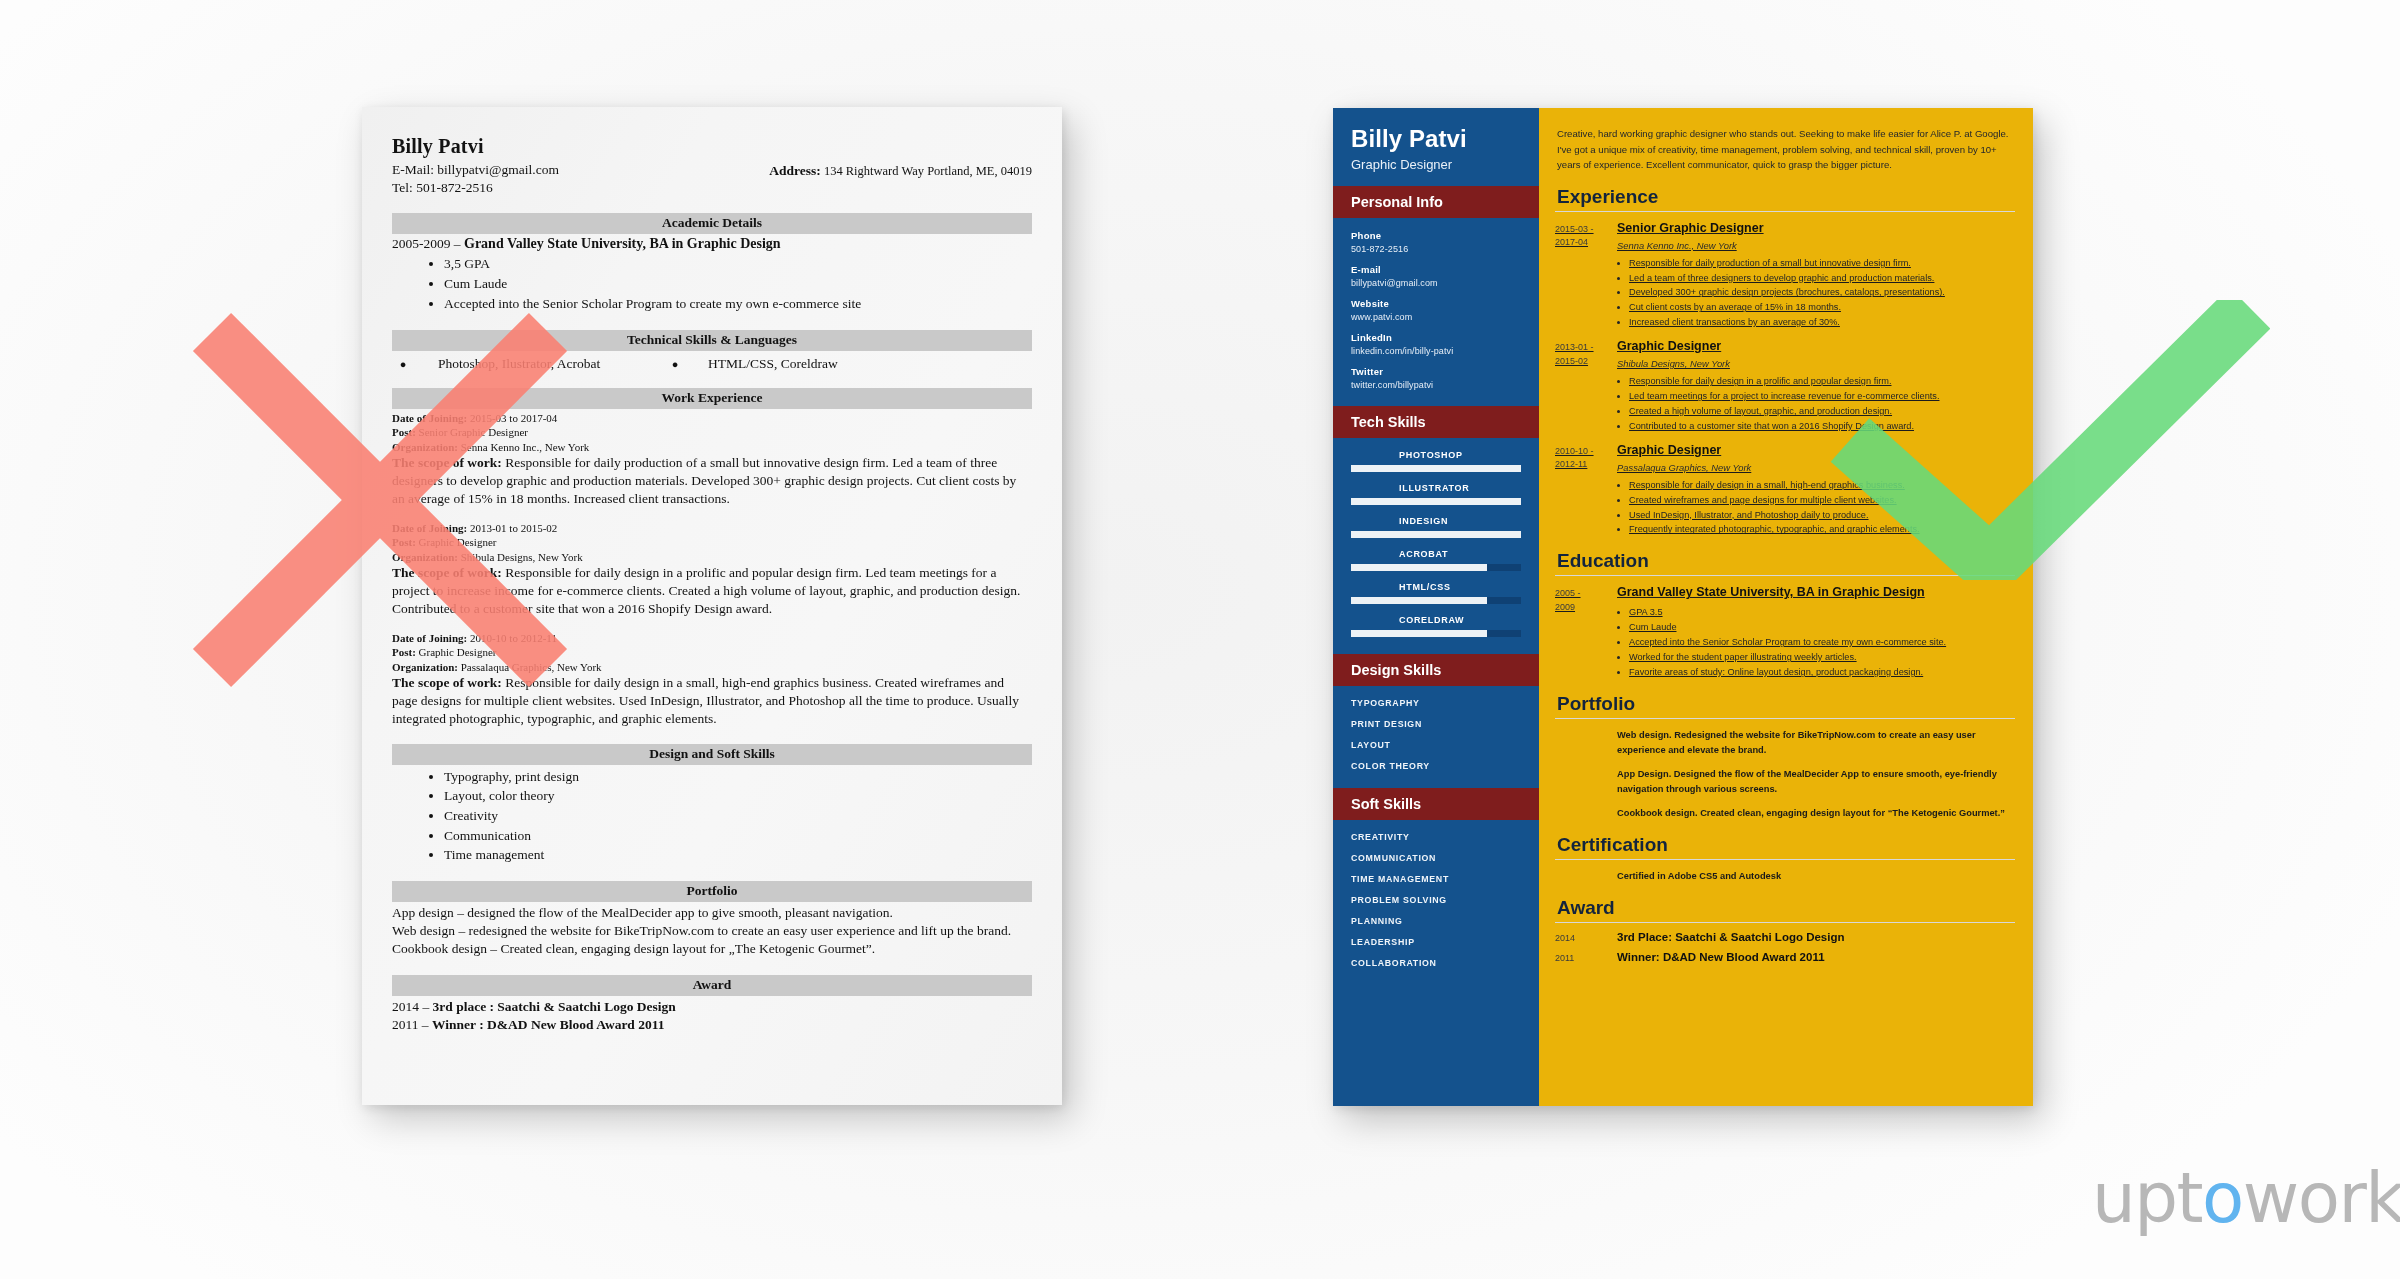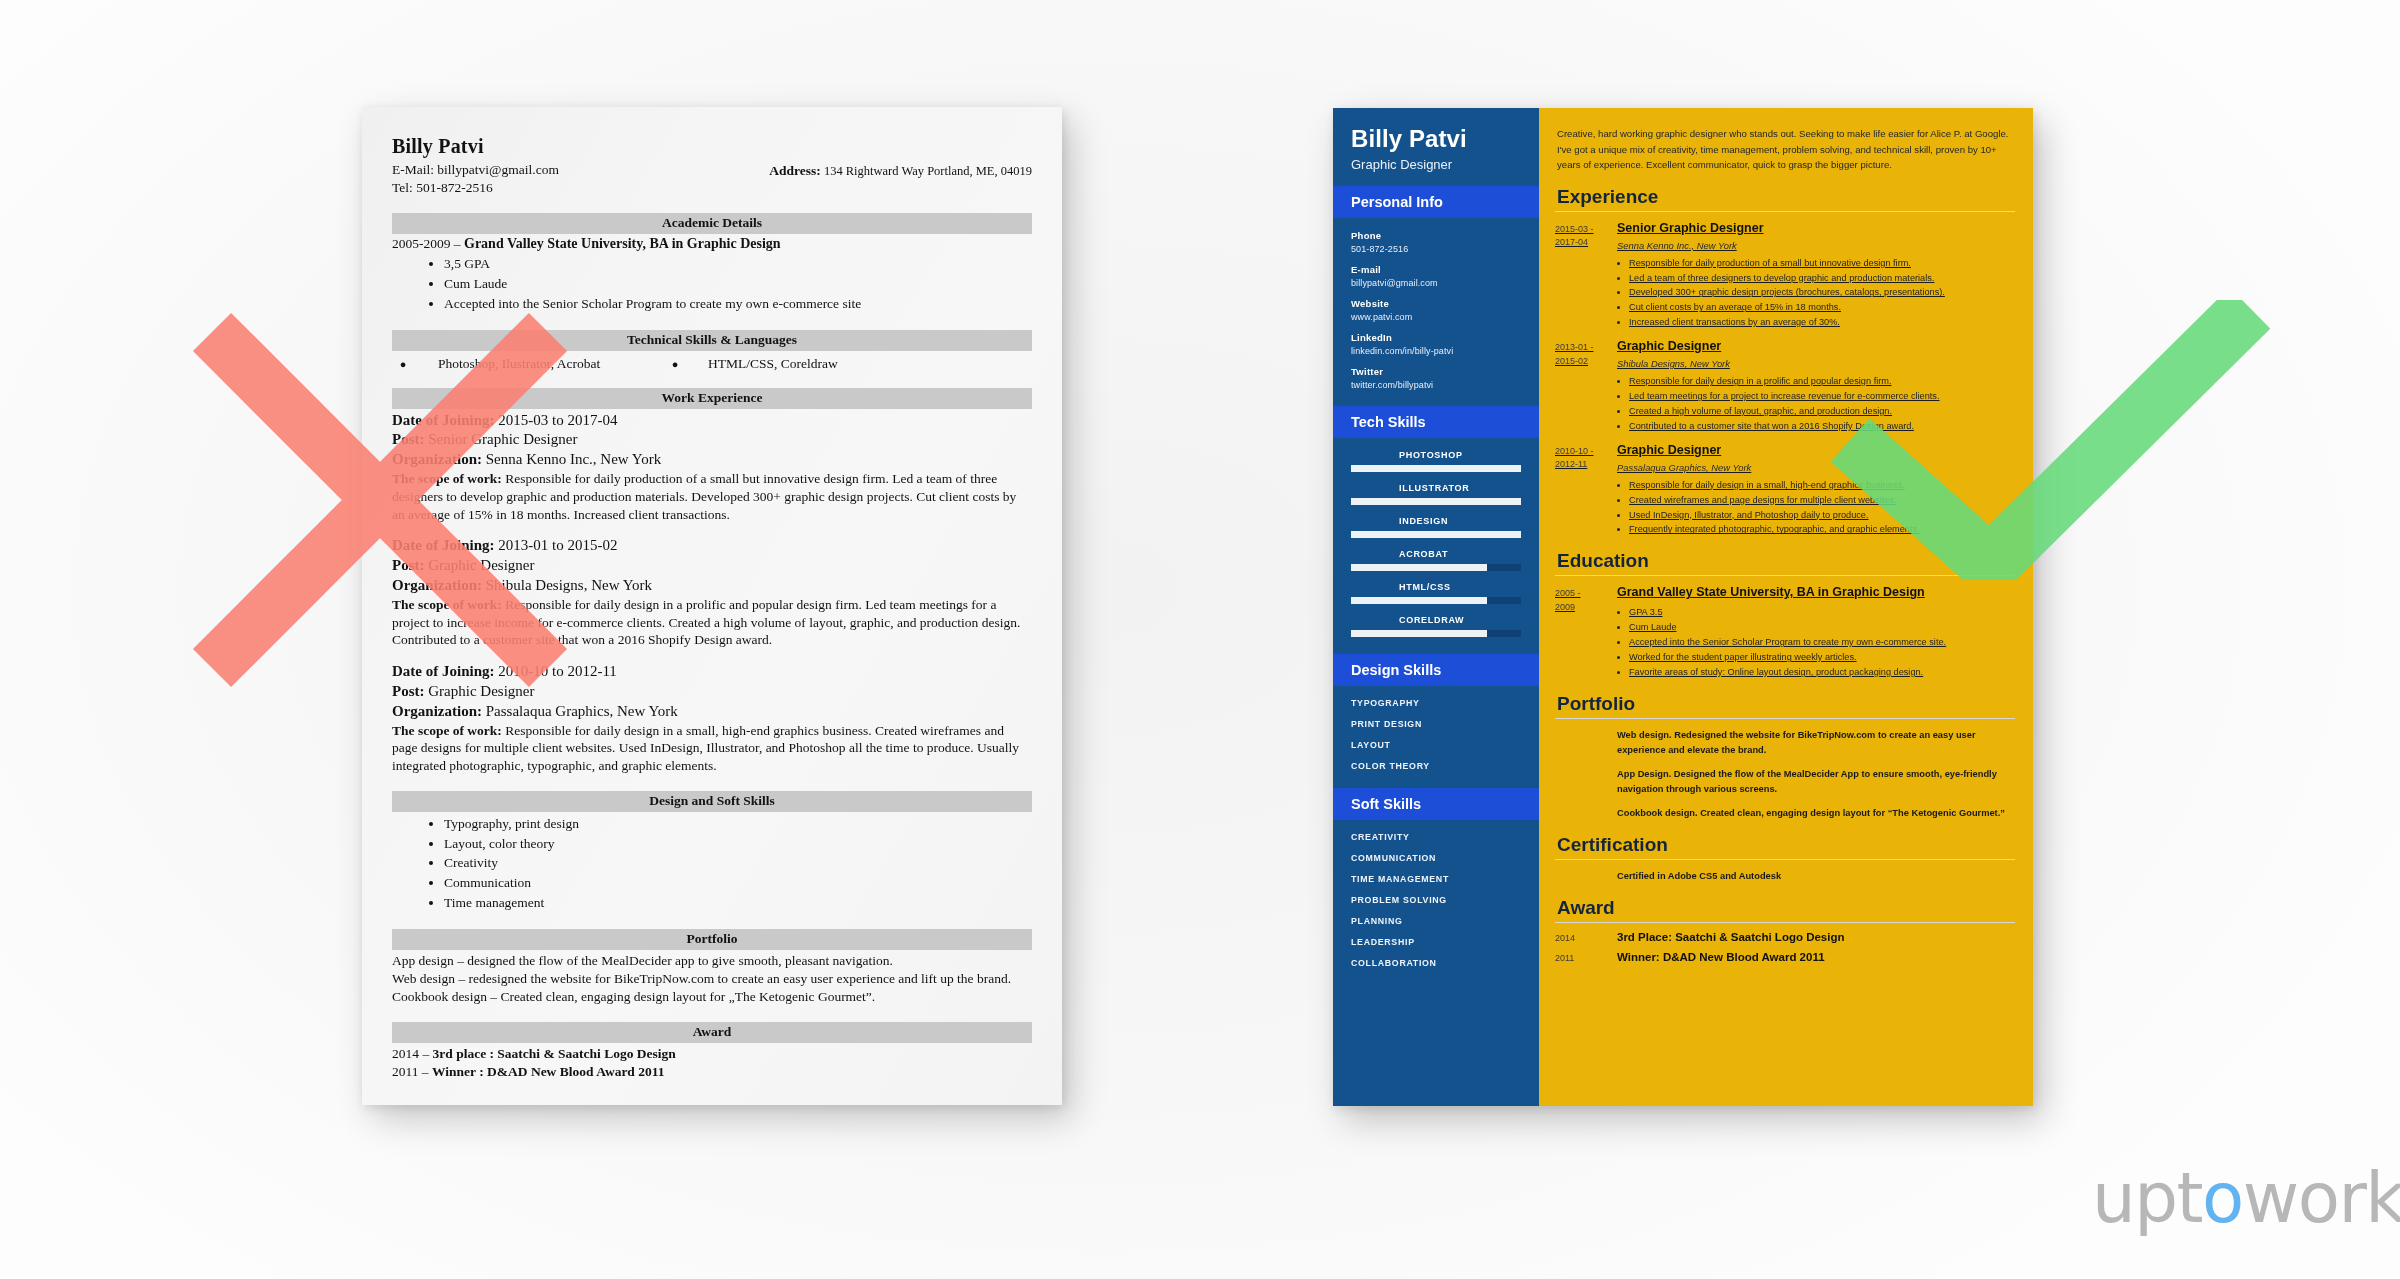--- a/index.html
+++ b/index.html
@@ -49,21 +49,21 @@
 
   #doc-bad .bar {
     background: #c9c9c9;
     text-align: center;
     font-weight: bold;
     font-size: 13.5px;
     padding: 2px 0 3px;
     margin: 16px 0 2px;
   }
 
-  #doc-bad .line { font-size: 15px; line-height: 1.32; }
+  #doc-bad .line { font-size: 11px; line-height: 1.32; }
   #doc-bad .line b { font-weight: bold; }
   #doc-bad .edu-head { font-size: 13.5px; margin-top: 1px; }
   #doc-bad .edu-head b { font-weight: bold; font-size: 14px; }
 
   #doc-bad ul { margin: 2px 0 0 52px; }
   #doc-bad ul li { font-size: 13.5px; line-height: 1.46; }
 
   #doc-bad .tech-row {
     display: flex; align-items: flex-start; font-size: 13.5px; margin-top: 5px;
   }
@@ -97,21 +97,21 @@
     flex: 0 0 206px;
   }
   #gd-side .side-head { padding: 18px 18px 14px 18px; }
   #gd-side .g-name {
     font-size: 24px; font-weight: bold; letter-spacing: .1px; line-height: 1.05;
   }
   #gd-side .g-title {
     font-size: 13px; margin-top: 6px; color: #eaf1f8; font-weight: normal;
   }
   #gd-side .side-bar {
-    background: #1d4ed8;
+    background: #7f1d1d;
     font-size: 14.5px; font-weight: bold;
     padding: 8px 18px 8px 18px;
   }
   #gd-side .side-body { padding: 12px 18px 6px 18px; }
   #gd-side .pi { margin-bottom: 10px; }
   #gd-side .pi-label { font-size: 9.5px; font-weight: bold; letter-spacing: .25px; }
   #gd-side .pi-value { font-size: 9px; margin-top: 3px; color: #e8eff7; letter-spacing: .1px; }
 
   #gd-side .skill { margin-bottom: 11px; }
   #gd-side .skill-name {

